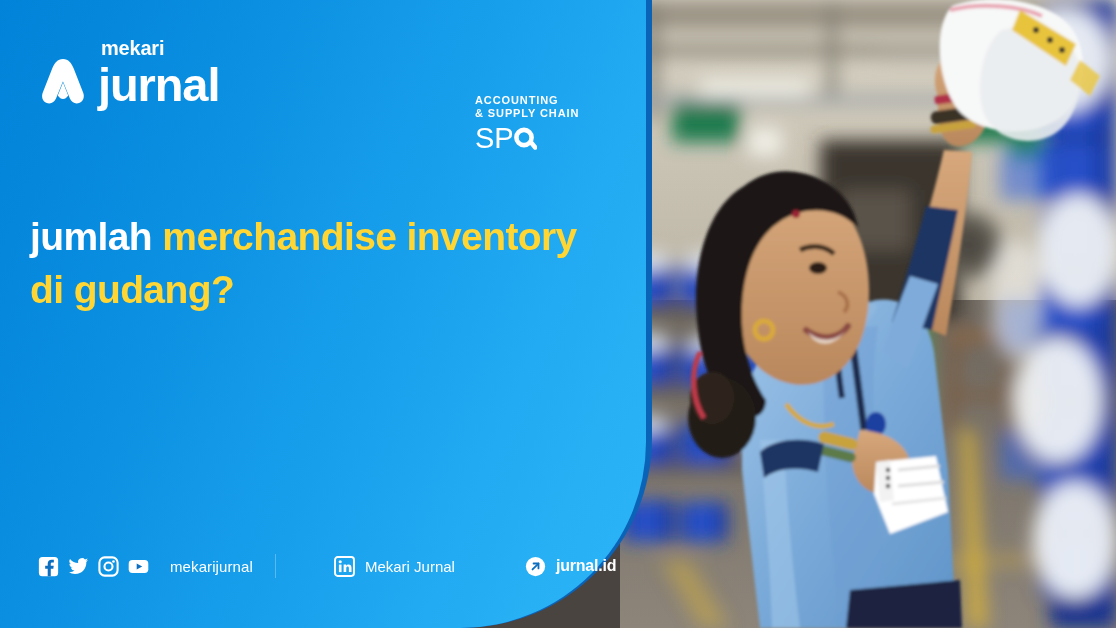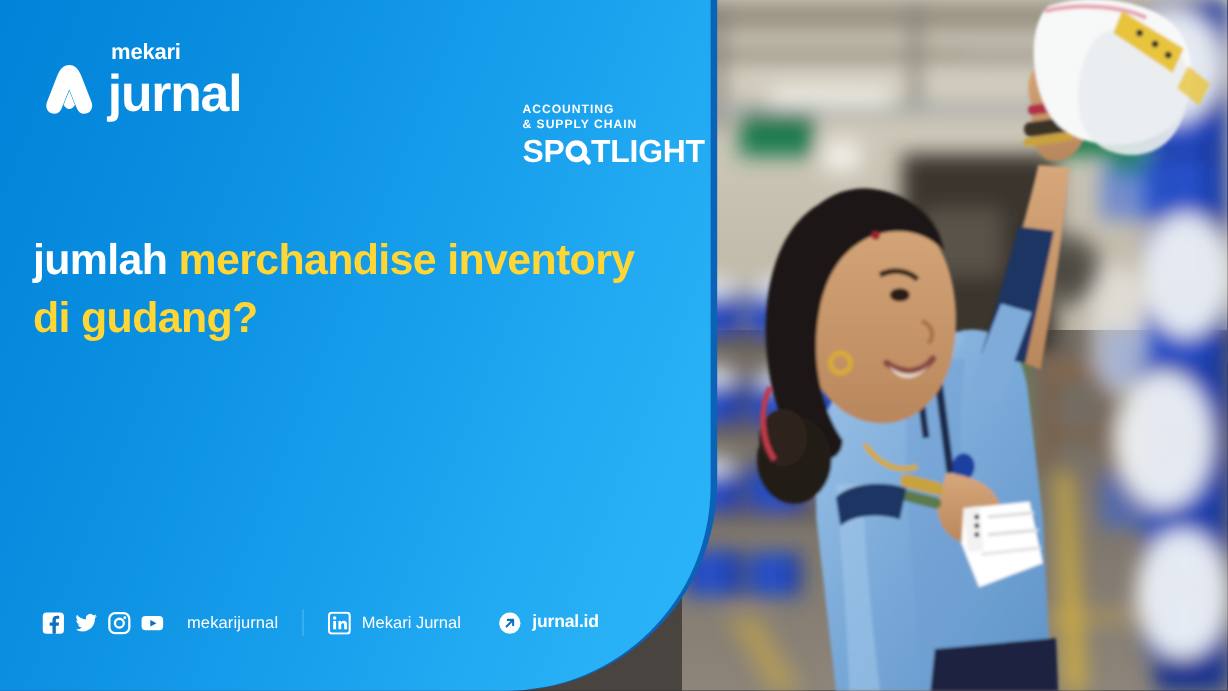--- a/index.html
+++ b/index.html
@@ -42,42 +42,42 @@
   
   .badge{position:absolute;left:475px;top:46px;margin-top:48px;}
   .badge-line{
     color:#fff;font-size:11px;font-weight:700;letter-spacing:0.9px;line-height:13px;
     text-transform:uppercase;
   }
   .badge-word{
     display:flex;align-items:center;margin-top:4px;
   }
   .badge-word span{
-    color:#fff;font-size:29px;font-weight:700;letter-spacing:-0.2px;line-height:1;
+    color:#fff;font-size:29px;font-weight:400;letter-spacing:-0.2px;line-height:1;
   }
   .badge-o{width:24px;height:29px;margin:0 0px;}
 
   
   .headline{
     position:absolute;left:30px;top:210px;width:600px;
     font-size:39px;font-weight:700;line-height:53px;letter-spacing:-0.6px;
     color:#ffffff;
   }
   .hl-yellow{color:#FFD634;}
 
   
   .footer{position:absolute;left:38px;top:554px;display:flex;align-items:center;}
   .social-group{display:flex;align-items:center;gap:9px;text-align:center;}
   .social-ico{width:21px;height:21px;display:block;}
   .handle{
     color:#fff;font-size:15px;font-weight:400;margin-left:12px;letter-spacing:0.1px;
     white-space:nowrap;
   }
   .fsep{width:1px;height:24px;background:rgba(255,255,255,0.28);margin:0 22px;}
-  .fitem{display:flex;align-items:center;gap:10px;}
+  .fitem{display:flex;align-items:center;gap:10px;margin-left:36px;}
   .fitem .lbl{color:#fff;font-size:15px;font-weight:400;white-space:nowrap;}
   .fitem .lbl.bold{font-weight:700;font-size:16px;letter-spacing:-0.2px;}
   .gapwide{width:34px;}
 </style>
 </head>
 <body>
 
 <div class="canvas">
 
   <div class="photo">
@@ -307,21 +307,20 @@
 
   <div class="badge">
     <div class="badge-line">ACCOUNTING</div>
     <div class="badge-line">&amp; SUPPLY CHAIN</div>
     <div class="badge-word">
       <span>SP</span>
       <svg class="badge-o" viewBox="0 0 24 29">
         <circle cx="11" cy="13.5" r="7.6" fill="none" stroke="#ffffff" stroke-width="4.6"></circle>
         <rect x="15.5" y="19" width="4.6" height="10" rx="2.3" fill="#ffffff" transform="rotate(-40 15.5 19)"></rect>
       </svg>
-      <span>TLIGHT</span>
     </div>
   </div>
 
   <div class="headline">
     <div>
       <span>jumlah </span><span class="hl-yellow">merchandise inventory</span>
     </div>
     <div class="hl-yellow">di gudang?</div>
   </div>
 

